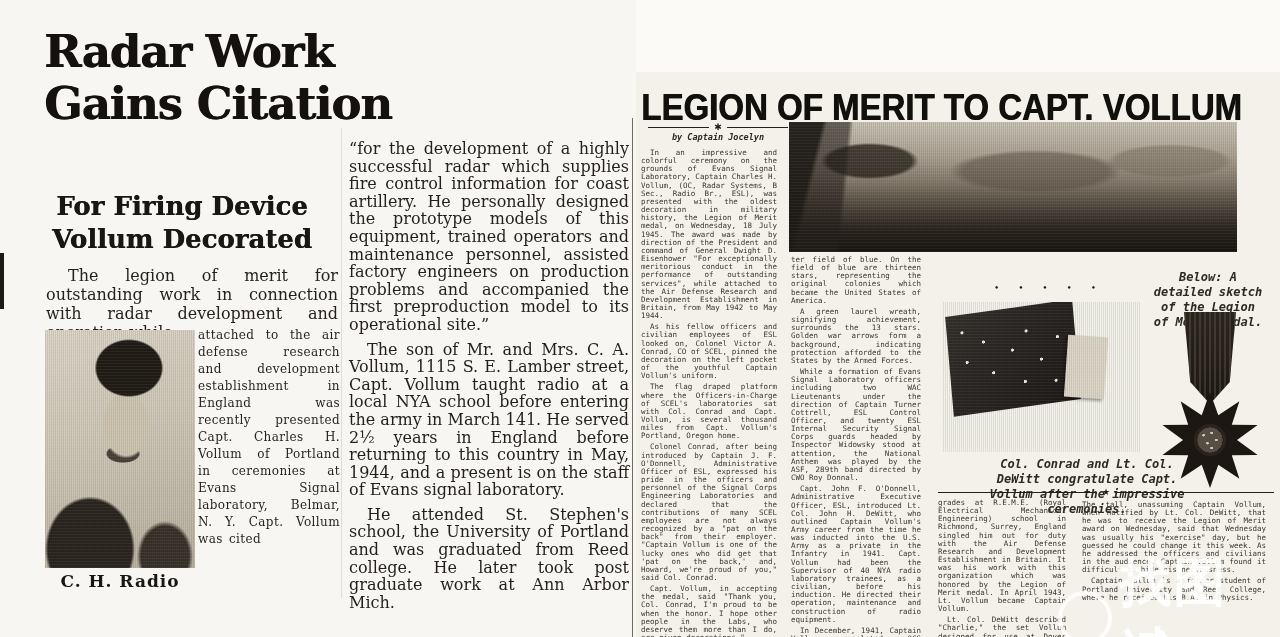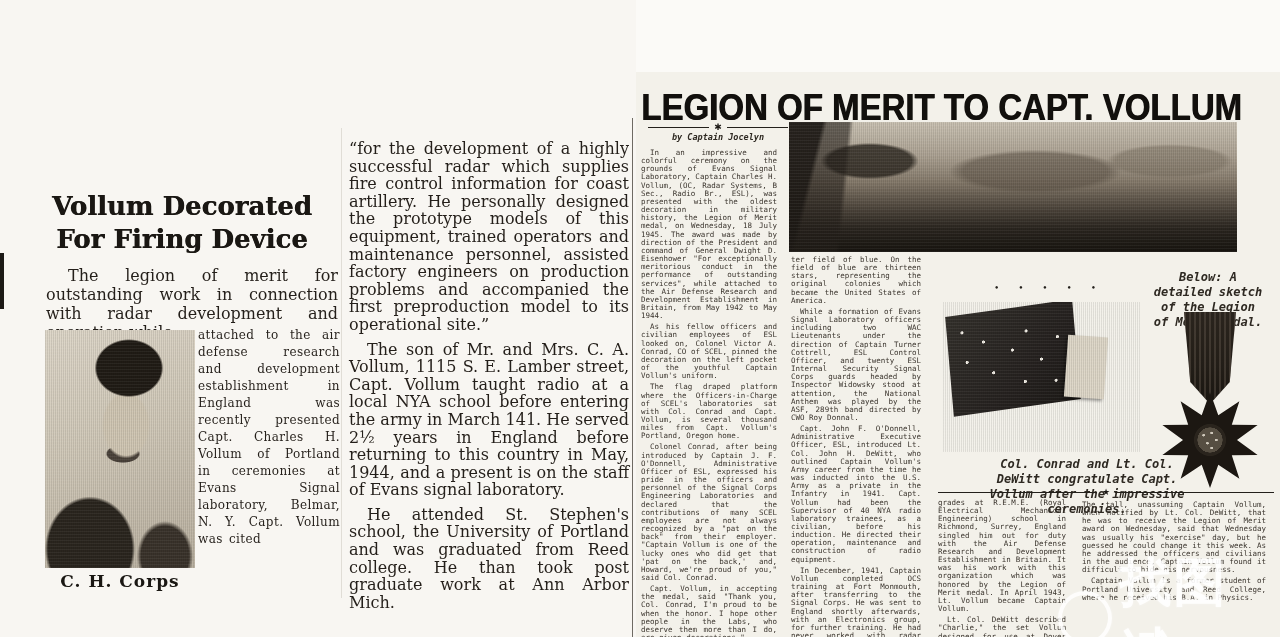--- a/index.html
+++ b/index.html
@@ -50,44 +50,48 @@
 <div class="canvas">
 
   <div class="abs" style="left:636px;top:72px;width:644px;height:565px;background:#f3f1ea;"></div>
   <div class="abs" style="left:0;top:0;width:636px;height:637px;background:#f8f6f2;"></div>
 
   <div class="abs" style="left:0;top:253px;width:4px;height:56px;background:#1d1a16;"></div>
 
   <div class="abs vrule-faint" style="left:341px;top:128px;height:470px;"></div>
   <div class="abs vrule" style="left:632px;top:118px;height:519px;"></div>
 
+  <div class="abs hl1" style="left:44px;top:26px;">
+    <div>Radar Work</div>
+    <div>Gains Citation</div>
+  </div>
 
   <div class="abs subhead" style="left:52px;top:190px;width:260px;">
+    <div>For Firing Device</div>
     <div>Vollum Decorated</div>
-    <div>For Firing Device</div>
   </div>
 
   <p class="abs body-l" style="left:46px;top:266px;width:292px;margin:0;text-indent:22px;">The legion of merit for outstanding work in connection with radar development and operation while</p>
 
   <div class="photo" style="left:45px;top:330px;width:150px;height:238px;
               background:
                 radial-gradient(ellipse 52px 44px at 56% 16%, #201b15 0 62%, rgba(32,27,21,0) 66%),
                 radial-gradient(ellipse 38px 52px at 54% 40%, #cfc5b2 0 58%, rgba(207,197,178,0) 64%),
                 radial-gradient(ellipse 26px 14px at 52% 52%, #4a423a 0 60%, rgba(74,66,58,0) 66%),
                 radial-gradient(ellipse 60px 70px at 30% 92%, #2a251e 0 70%, rgba(42,37,30,0) 75%),
                 radial-gradient(ellipse 40px 50px at 80% 95%, #39322a 0 60%, rgba(57,50,42,0) 70%),
                 linear-gradient(160deg, #ddd6c8 0%, #cfc7b7 45%, #b8af9f 100%);"></div>
-  <div class="abs cap-l" style="left:45px;top:571px;width:150px;">C. H. Corps</div>
+  <div class="abs cap-l" style="left:45px;top:571px;width:150px;">C. H. Radio</div>
 
   <p class="abs side-l" style="left:198px;top:327px;width:142px;margin:0;">attached to the air defense research and development establishment in England was recently presented Capt. Charles H. Vollum of Portland in ceremonies at Evans Signal laboratory, Belmar, N. Y. Capt. Vollum was cited</p>
 
   <div class="abs body-m" style="left:349px;top:140px;width:280px;">
     <p class="noindent">“for the development of a highly successful radar which supplies fire control information for coast artillery. He personally designed the prototype models of this equipment, trained operators and maintenance personnel, assisted factory engineers on production problems and accompanied the first preproduction model to its operational site.”</p>
     <p>The son of Mr. and Mrs. C. A. Vollum, 1115 S. E. Lamber street, Capt. Vollum taught radio at a local NYA school before entering the army in March 141. He served 2½ years in England before returning to this country in May, 1944, and a present is on the staff of Evans signal laboratory.</p>
-    <p>He attended St. Stephen's school, the University of Portland and was graduated from Reed college. He than took post graduate work at Ann Arbor Mich.</p>
+    <p>He attended St. Stephen's school, the University of Portland and was graduated from Reed college. He later took post graduate work at Ann Arbor Mich.</p>
   </div>
 
   <div class="abs hl2" style="left:641px;top:86px;">LEGION OF MERIT TO CAPT. VOLLUM</div>
 
   <div class="abs" style="left:648px;top:122px;width:140px;">
     <div class="rule-star">
       <span>✱</span>
     </div>
     <div class="byline">by Captain Jocelyn</div>
   </div>
@@ -106,20 +110,21 @@
     <p>As his fellow officers and civilian employees of ESL looked on, Colonel Victor A. Conrad, CO of SCEL, pinned the decoration on the left pocket of the youthful Captain Vollum's uniform.</p>
     <p>The flag draped platform where the Officers-in-Charge of SCEL's laboratories sat with Col. Conrad and Capt. Vollum, is several thousand miles from Capt. Vollum's Portland, Oregon home.</p>
     <p>Colonel Conrad, after being introduced by Captain J. F. O'Donnell, Administrative Officer of ESL, expressed his pride in the officers and personnel of the Signal Corps Engineering Laboratories and declared that the contributions of many SCEL employees are not always recognized by a "pat on the back" from their employer. "Captain Vollum is one of the lucky ones who did get that 'pat on the back,' and, Howard, we're proud of you," said Col. Conrad.</p>
     <p>Capt. Vollum, in accepting the medal, said "Thank you, Col. Conrad, I'm proud to be when the honor. I hope other people in the Labs, who deserve them more than I do, are given decorations."</p>
     <p>Only three officers at SCEL have the Legion of Merit medal, Col. Conrad, who was wearing its rose-colored ribbon; Col. James D. O'Connell, Director of SCEL's Engineering Division, and Captain Vollum.</p>
 
   </div>
 
   <div class="abs np" style="left:791px;top:256px;width:142px;height:381px;">
     <p class="noindent">ter field of blue. On the field of blue are thirteen stars, representing the original colonies which became the United States of America.</p>
+    <p>A green laurel wreath, signifying achievement, surrounds the 13 stars. Golden war arrows form a background, indicating protection afforded to the States by the Armed Forces.</p>
     <p>While a formation of Evans Signal Laboratory officers including two WAC Lieutenants under the direction of Captain Turner Cottrell, ESL Control Officer, and twenty ESL Internal Security Signal Corps guards headed by Inspector Widowsky stood at attention, the National Anthem was played by the ASF, 289th band directed by CWO Roy Donnal.</p>
     <p>Capt. John F. O'Donnell, Administrative Executive Officer, ESL, introduced Lt. Col. John H. DeWitt, who outlined Captain Vollum's Army career from the time he was inducted into the U.S. Army as a private in the Infantry in 1941. Capt. Vollum had been the Supervisor of 40 NYA radio laboratory trainees, as a civilian, before his induction. He directed their operation, maintenance and construction of radio equipment.</p>
     <p>In December, 1941, Captain Vollum completed OCS training at Fort Monmouth, after transferring to the Signal Corps. He was sent to England shortly afterwards, with an Electronics group, for further training. He had never worked with radar before, but his</p>
   </div>
 
   <div class="abs dots" style="left:975px;top:283px;width:140px;">• • • • •</div>
 
   <div class="photo" style="left:943px;top:302px;width:197px;height:150px;
               background:
                 radial-gradient(ellipse 22px 26px at 18% 45%, #cbc1ae 0 55%, rgba(203,193,174,0) 65%),

